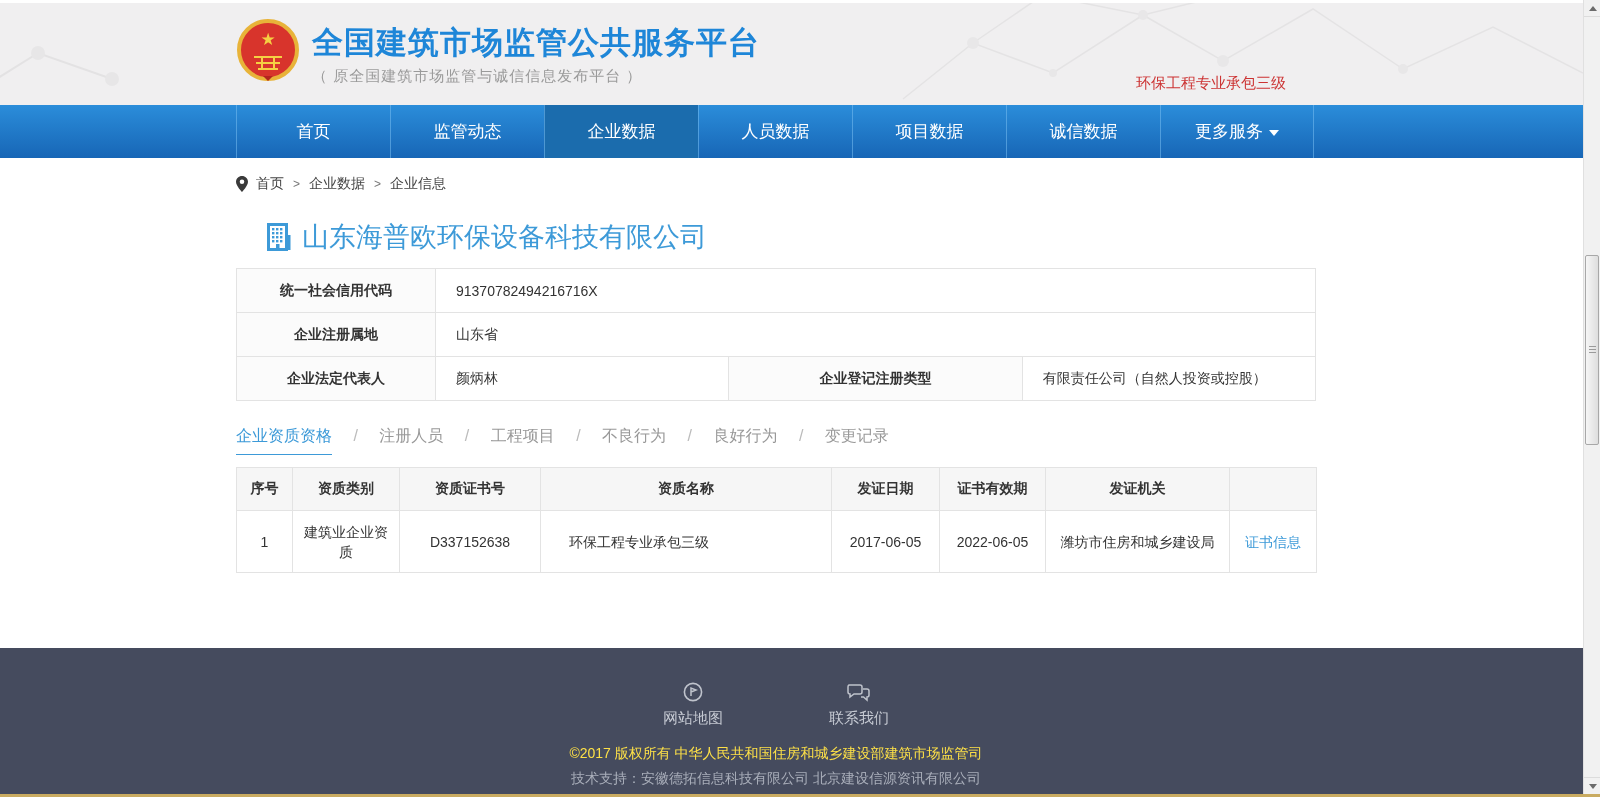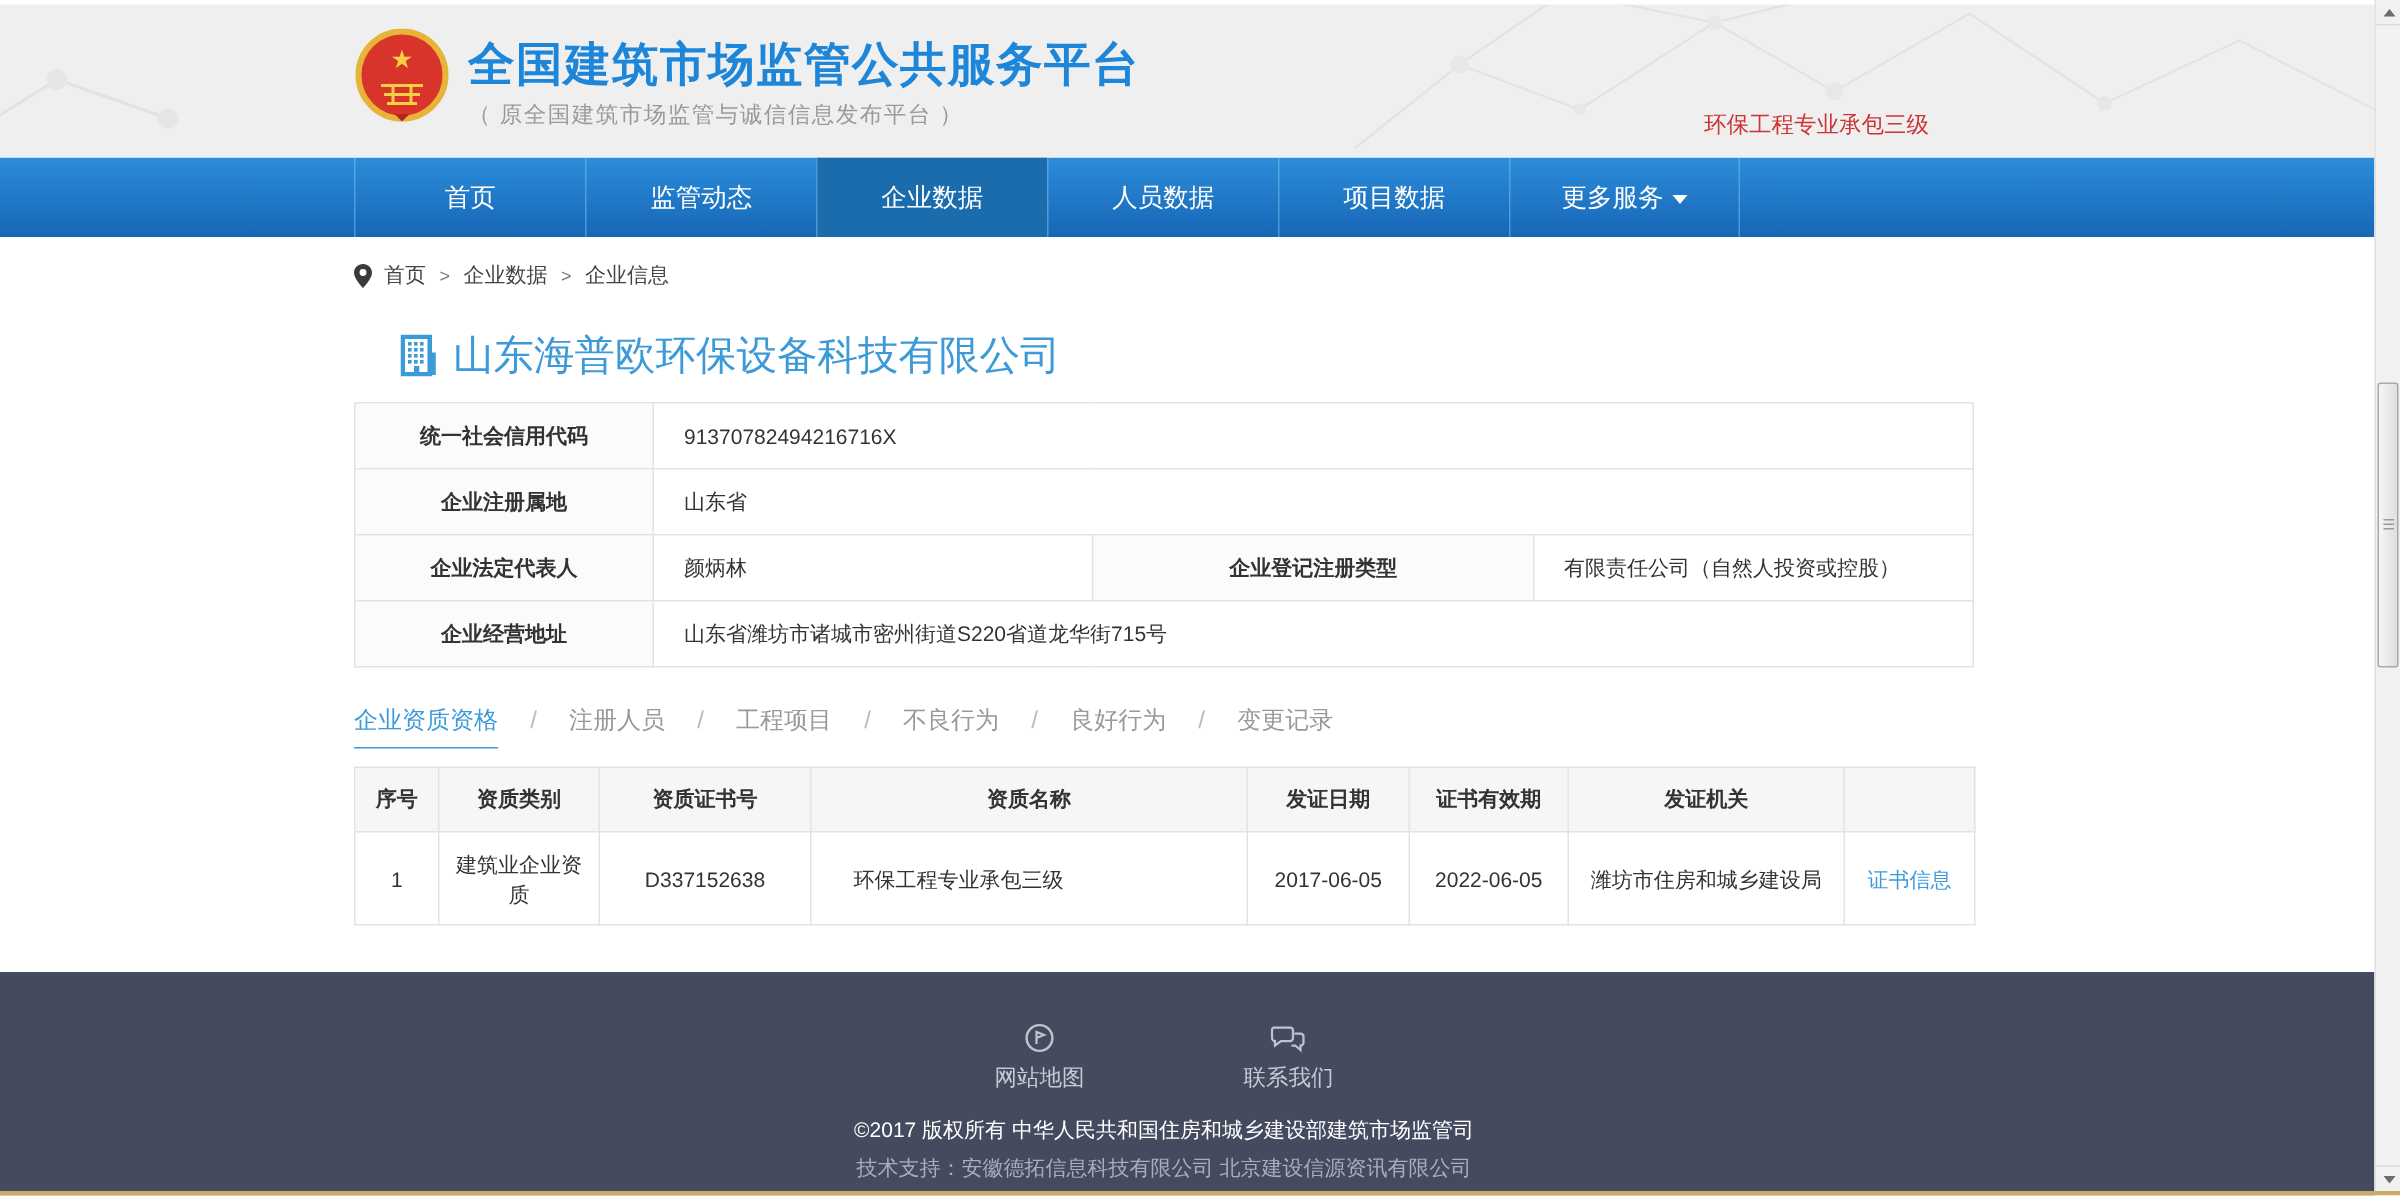--- a/index.html
+++ b/index.html
@@ -65,21 +65,21 @@
   .qual-table td { height:62px; color:#333; padding:4px 6px; line-height:20px; }
   .qual-table td.left { text-align:left; padding-left:28px; }
   .cert-link { color:#3d9ad8; cursor:pointer; text-decoration:none; }
 
   
   .footer { position:absolute; left:0; top:648px; width:1583px; height:149px; background:#454b5e; overflow:hidden; }
   .footer-inner { margin-left:236px; width:1080px; }
   .footer-links { display:flex; justify-content:center; gap:106px; padding-top:34px; }
   .footer-link { display:flex; flex-direction:column; align-items:center; cursor:pointer; color:#c6cad3; font-size:15px; }
   .footer-link .f-icon { margin-bottom:7px; }
-  .copyright { text-align:center; color:#ffffff; font-size:14px; margin-top:17px; }
+  .copyright { text-align:center; color:#fde047; font-size:14px; margin-top:17px; }
   .support { text-align:center; color:#a9aeba; font-size:14px; margin-top:7px; }
 
   
   .scrollbar { position:absolute; right:0; top:0; width:17px; height:797px; background:#f1f1f1; border-left:1px solid #e0e0e0; }
   .sb-btn { position:absolute; left:0; width:17px; height:17px; background:#f1f1f1; display:flex; align-items:center; justify-content:center; cursor:pointer; }
   .sb-up { top:0; border-bottom:1px solid #dcdcdc; }
   .sb-down { bottom:3px; border-top:1px solid #dcdcdc; }
   .sb-arrow { width:0; height:0; border-left:4px solid transparent; border-right:4px solid transparent; }
   .sb-arrow.up { border-bottom:5px solid #6b6b6b; }
   .sb-arrow.down { border-top:5px solid #6b6b6b; }
@@ -133,20 +133,21 @@
     </div>
   </div>
 
   <div class="nav">
     <div class="nav-inner">
       <div class="nav-item">首页</div>
       <div class="nav-item">监管动态</div>
       <div class="nav-item active">企业数据</div>
       <div class="nav-item">人员数据</div>
       <div class="nav-item">项目数据</div>
+      <div class="nav-item">诚信数据</div>
       <div class="nav-item">
         <span>更多服务</span><span class="caret-down"></span>
       </div>
     </div>
   </div>
 
   <div class="breadcrumb">
     <svg class="pin-icon" width="12" height="16" viewBox="0 0 12 16">
       <path d="M6 0 C2.7 0 0 2.6 0 5.8 C0 10 6 16 6 16 S12 10 12 5.8 C12 2.6 9.3 0 6 0 Z M6 8 A2.3 2.3 0 1 1 6 3.4 A2.3 2.3 0 0 1 6 8 Z" fill="#3a3a3a"></path>
     </svg>
@@ -188,24 +189,20 @@
     </tr>
     <tr>
       <td class="lbl">企业注册属地</td>
       <td class="val" colspan="3">山东省</td>
     </tr>
     <tr>
       <td class="lbl">企业法定代表人</td>
       <td class="val" style="width:375px">颜炳林</td>
       <td class="lbl">企业登记注册类型</td>
       <td class="val">有限责任公司（自然人投资或控股）</td>
-    </tr>
-    <tr>
-      <td class="lbl">企业经营地址</td>
-      <td class="val" colspan="3">山东省潍坊市诸城市密州街道S220省道龙华街715号</td>
     </tr>
   </tbody>
     </table>
 
   <div class="tabs">
     <span class="tab active">企业资质资格</span>
     <span class="tab-sep">/</span>
     <span class="tab">注册人员</span>
     <span class="tab-sep">/</span>
     <span class="tab">工程项目</span>

